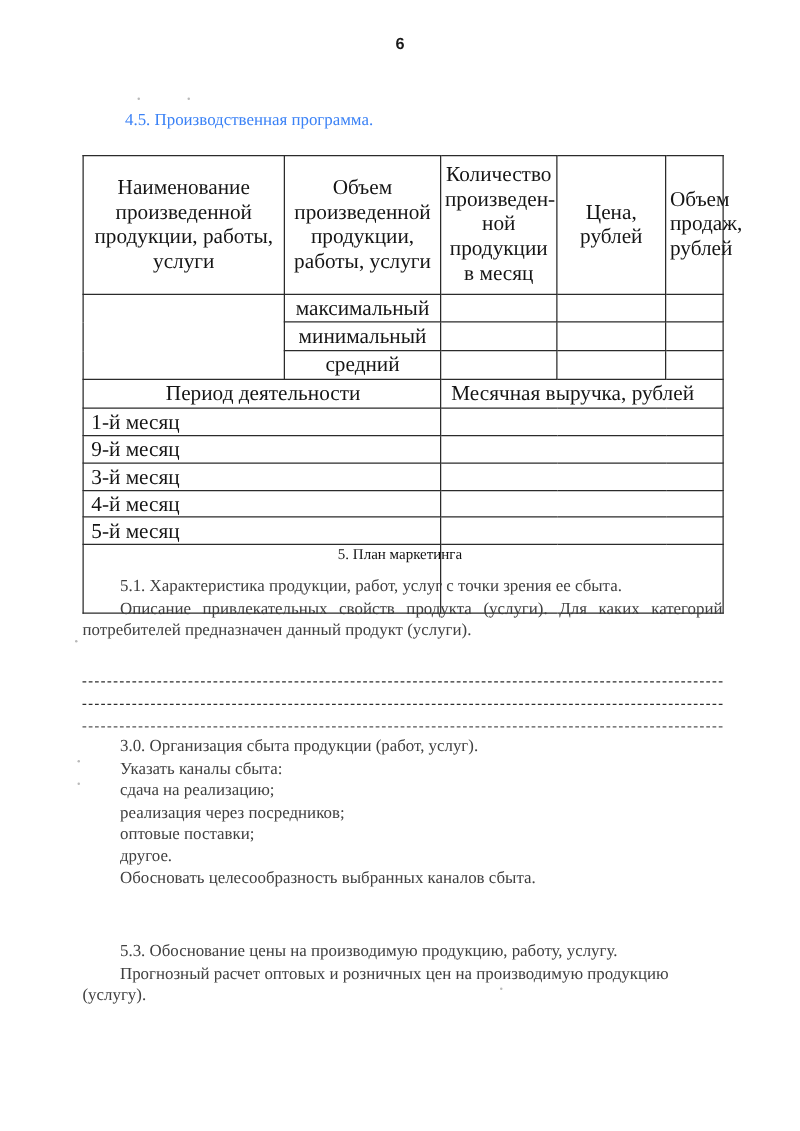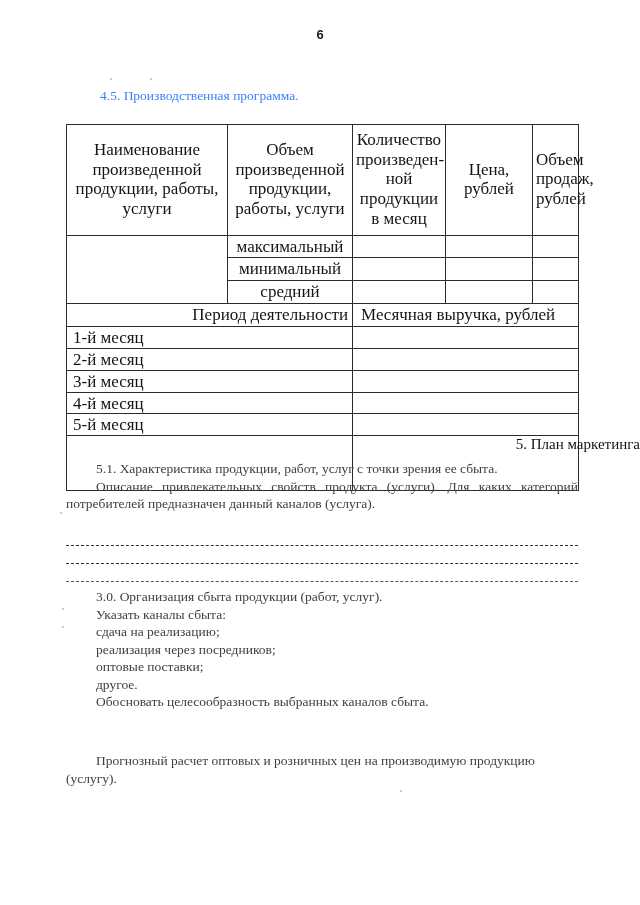--- a/index.html
+++ b/index.html
@@ -71,21 +71,21 @@
     box-sizing: border-box;
   }
   .hdr-line { display: block; }
   td.blank-cell { height: 18px; }
   td.sub-label {
     text-align: center;
     height: 18px;
     padding: 1px 2px;
   }
   td.period-label {
-    text-align: right;
+    text-align: center;
     padding: 1px 4px 2px 6px;
     height: 19px;
   }
   td.revenue-label {
     text-align: left;
     padding: 1px 4px 2px 8px;
     height: 19px;
   }
   td.month-label {
     text-align: left;
@@ -93,22 +93,22 @@
     height: 19px;
   }
   td.tall-blank { height: 54px; }
 
   
   .title-5 {
     position: absolute;
     left: 0;
     top: 436px;
     width: 640px;
-    text-align: right;
-    font-size: 15px;
+    text-align: center;
+    font-size: 12px;
     color: #121212;
   }
 
   
   .para {
     position: absolute;
     left: 66px;
     width: 512px;
     font-size: 13.5px;
     line-height: 1.30;
@@ -219,21 +219,21 @@
       <tr>
         <td class="period-label" colspan="2">Период деятельности</td>
         <td class="revenue-label" colspan="3">Месячная выручка, рублей</td>
       </tr>
 
       <tr>
         <td class="month-label" colspan="2">1-й месяц</td>
         <td colspan="3"></td>
       </tr>
       <tr>
-        <td class="month-label" colspan="2">2-й месяц</td>
+        <td class="month-label" colspan="2">9-й месяц</td>
         <td colspan="3"></td>
       </tr>
       <tr>
         <td class="month-label" colspan="2">3-й месяц</td>
         <td colspan="3"></td>
       </tr>
       <tr>
         <td class="month-label" colspan="2">4-й месяц</td>
         <td colspan="3"></td>
       </tr>
@@ -245,38 +245,39 @@
         <td class="tall-blank" colspan="2"></td>
         <td class="tall-blank" colspan="3"></td>
       </tr>
     </tbody>
   </table>
 
   <div class="title-5">5. План маркетинга</div>
 
   <div class="para p-51">
     <span class="line-ind">5.1. Характеристика продукции, работ, услуг с точки зрения ее сбыта.</span>
-    <span class="just">Описание привлекательных свойств продукта (услуги). Для каких категорий потребителей предназначен данный каналов (услуга).</span>
+    <span class="just">Описание привлекательных свойств продукта (услуги). Для каких категорий потребителей предназначен данный продукт (услуги).</span>
   </div>
 
   <div class="rule rule-1"></div>
   <div class="rule rule-2"></div>
   <div class="rule rule-3"></div>
 
   <div class="para p-52">
     <span class="line-ind">3.0. Организация сбыта продукции (работ, услуг).</span>
     <span class="line-ind">Указать каналы сбыта:</span>
     <span class="line-ind">сдача на реализацию;</span>
     <span class="line-ind">реализация через посредников;</span>
     <span class="line-ind">оптовые поставки;</span>
     <span class="line-ind">другое.</span>
     <span class="line-ind">Обосновать целесообразность выбранных каналов сбыта.</span>
   </div>
 
   <div class="para p-53">
+    <span class="line-ind">5.3. Обоснование цены на производимую продукцию, работу, услугу.</span>
     <span class="indent">Прогнозный расчет оптовых и розничных цен  на производимую продукцию (услугу).</span>
   </div>
 
   <div class="speck" style="left:110px; top:78px;"></div>
   <div class="speck" style="left:150px; top:78px;"></div>
   <div class="speck" style="left:60px; top:512px;"></div>
   <div class="speck" style="left:62px; top:608px;"></div>
   <div class="speck" style="left:62px; top:626px;"></div>
   <div class="speck" style="left:400px; top:790px;"></div>
 

